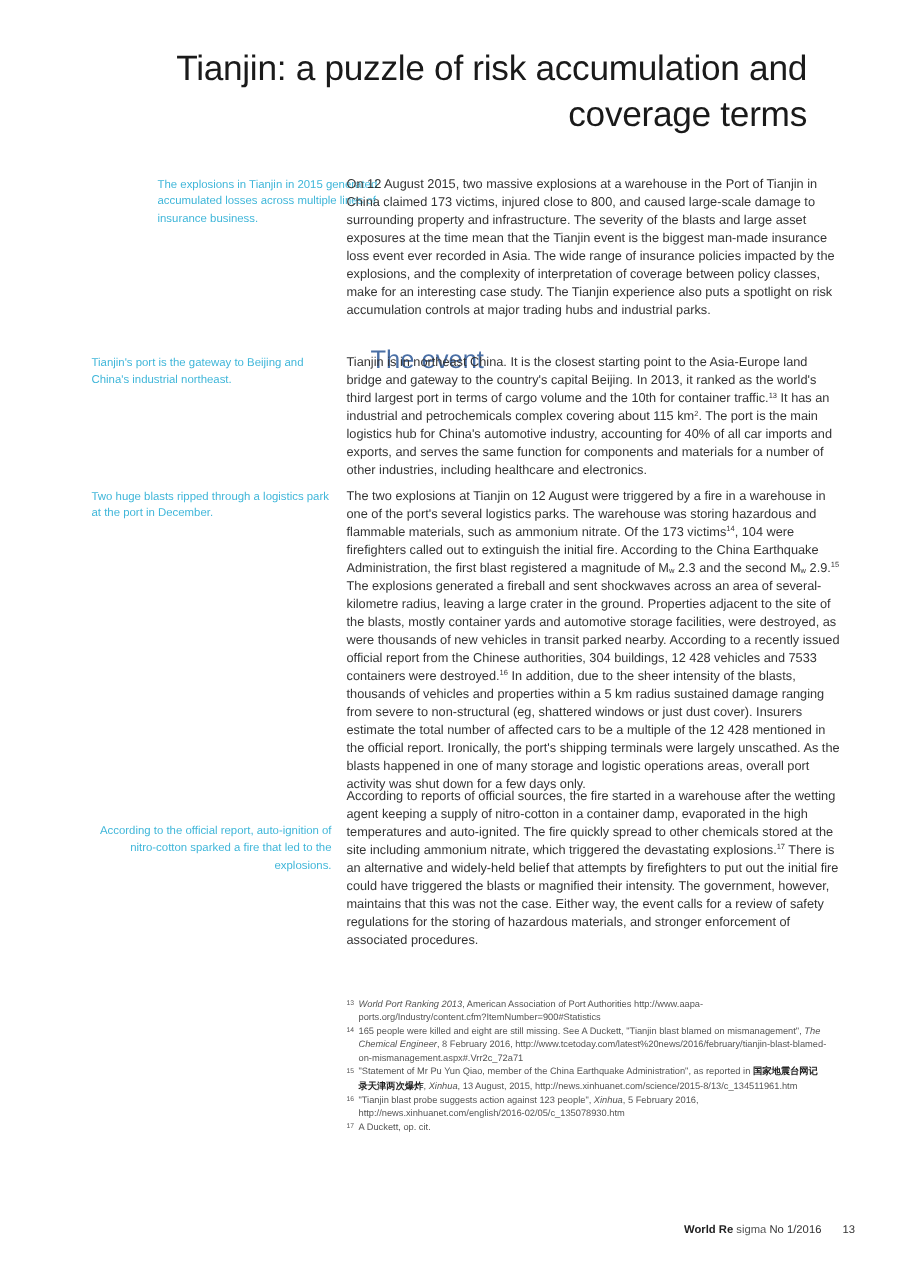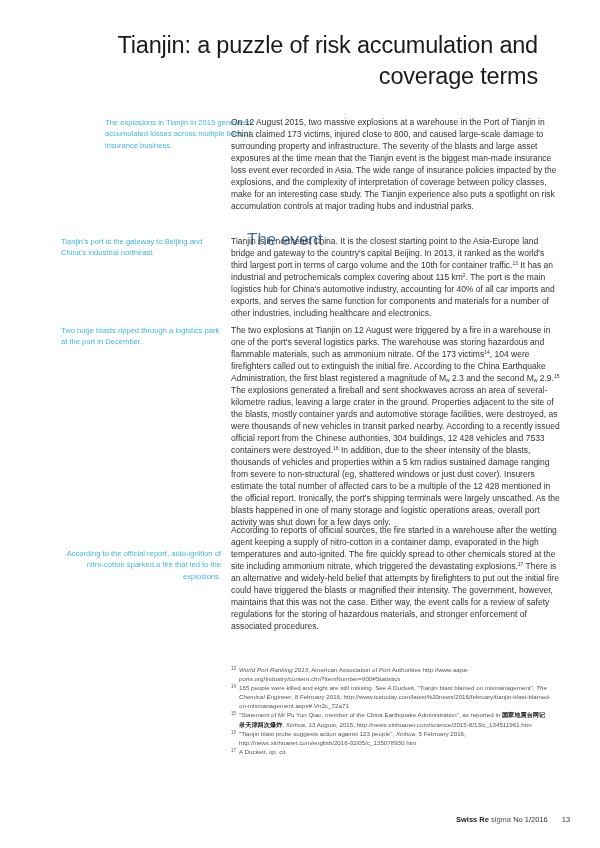--- a/index.html
+++ b/index.html
@@ -82,17 +82,17 @@
   </div>
   <div class="fn">
     <span class="fn-num">16</span><span>"Tianjin blast probe suggests action against 123 people", </span><em>Xinhua</em><span>, 5 February 2016, http://news.xinhuanet.com/english/2016-02/05/c_135078930.htm</span>
   </div>
   <div class="fn">
     <span class="fn-num">17</span><span>A Duckett, op. cit.</span>
   </div>
 </div>
 
 <div class="footer">
-  <span class="brand">Swiss Re</span>
+  <span class="brand">World Re</span>
   <span class="sigma">sigma</span>
   <span>No 1/2016</span>
   <span class="page">13</span>
 </div>
 
 </body></html>

